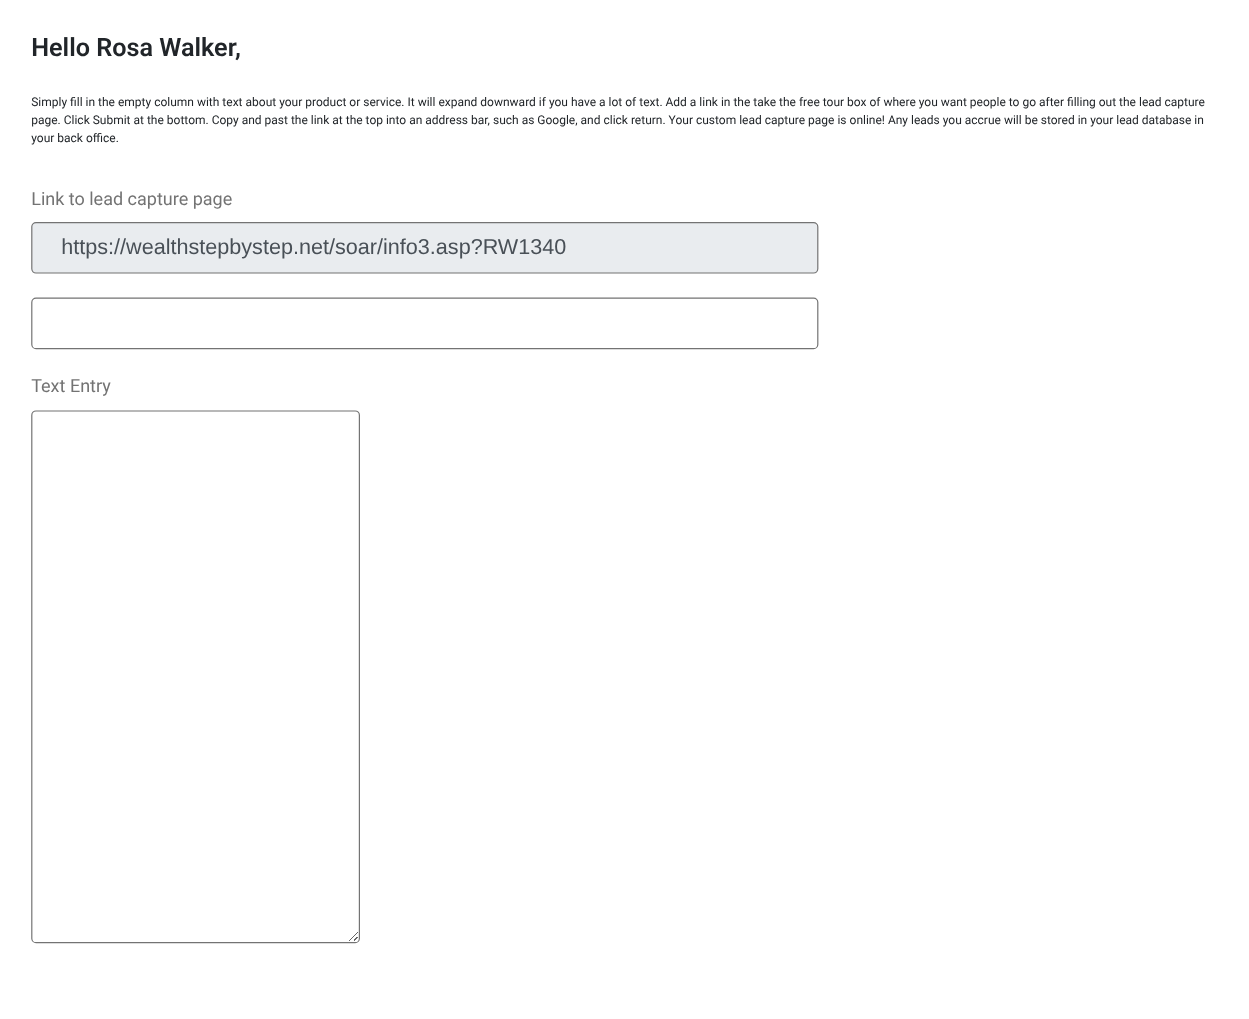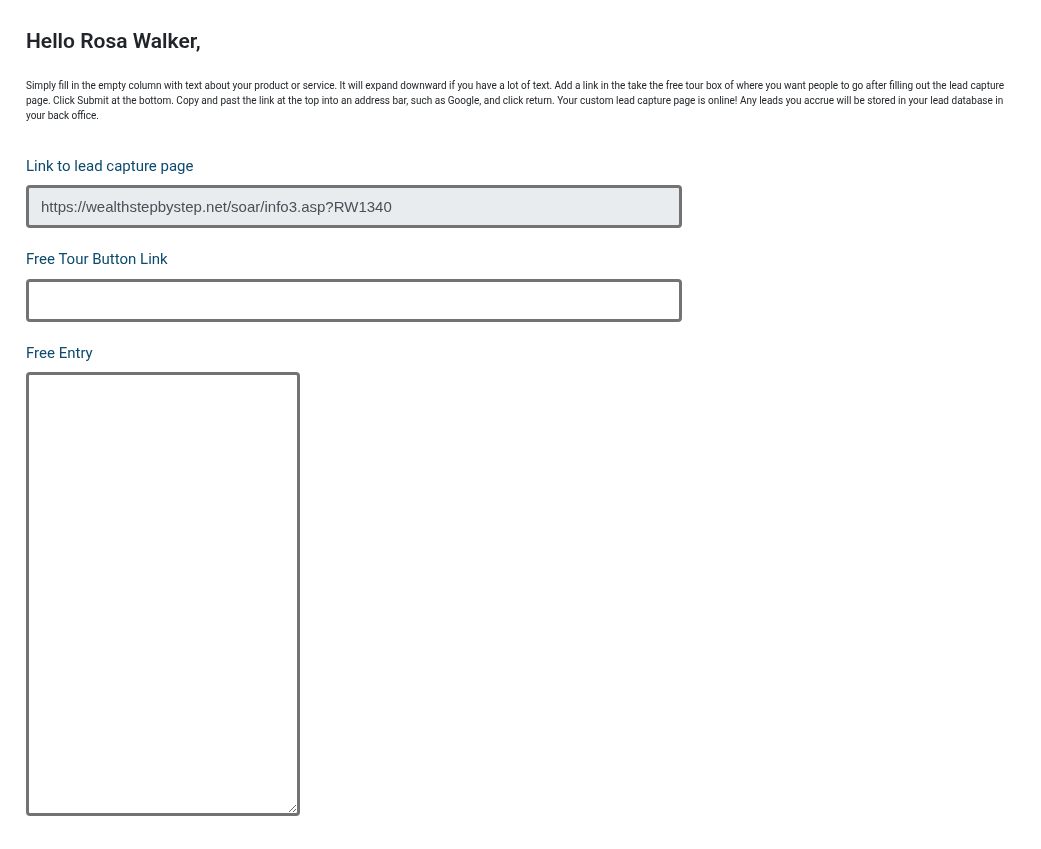--- a/index.html
+++ b/index.html
@@ -27,31 +27,31 @@
       line-height: 1.5;
       max-width: 995px;
     }
     .form-group {
       margin-bottom: 20px;
     }
     .form-group label {
       display: block;
       margin-bottom: 8px;
       font-size: 15px;
-      color: #0c4a6e;
+      color: #737373;
     }
     .form-control {
       display: block;
       width: 656px;
-      padding: 8px 12px;
-      font-size: 15px;
+      padding: 8px 24px;
+      font-size: 18px;
       line-height: 1.4;
       color: #495057;
       background-color: #fff;
-      border: 3px solid #737373;
+      border: 1px solid #737373;
       border-radius: 4px;
     }
     .form-control[readonly] {
       background-color: #e9ecef;
       color: #495057;
     }
     textarea.form-control {
       width: 274px;
       height: 444px;
       resize: both;
@@ -64,20 +64,19 @@
 <p class="greeting">Hello Rosa Walker,</p>
 
 <p class="intro-paragraph">Simply fill in the empty column with text about your product or service. It will expand downward if you have a lot of text. Add a link in the take the free tour box of where you want people to go after filling out the lead capture page. Click Submit at the bottom. Copy and past the link at the top into an address bar, such as Google, and click return. Your custom lead capture page is online! Any leads you accrue will be stored in your lead database in your back office.</p>
 
 <div class="form-group">
   <label>Link to lead capture page</label>
   <input type="text" class="form-control" readonly="" value="https://wealthstepbystep.net/soar/info3.asp?RW1340" style="">
 </div>
 
 <div class="form-group">
-  <label>Free Tour Button Link</label>
   <input type="text" class="form-control" value="" style="">
 </div>
 
 <div class="form-group">
-  <label>Free Entry</label>
+  <label>Text Entry</label>
   <textarea class="form-control" value="" style=""></textarea>
 </div>
 
 </body></html>

